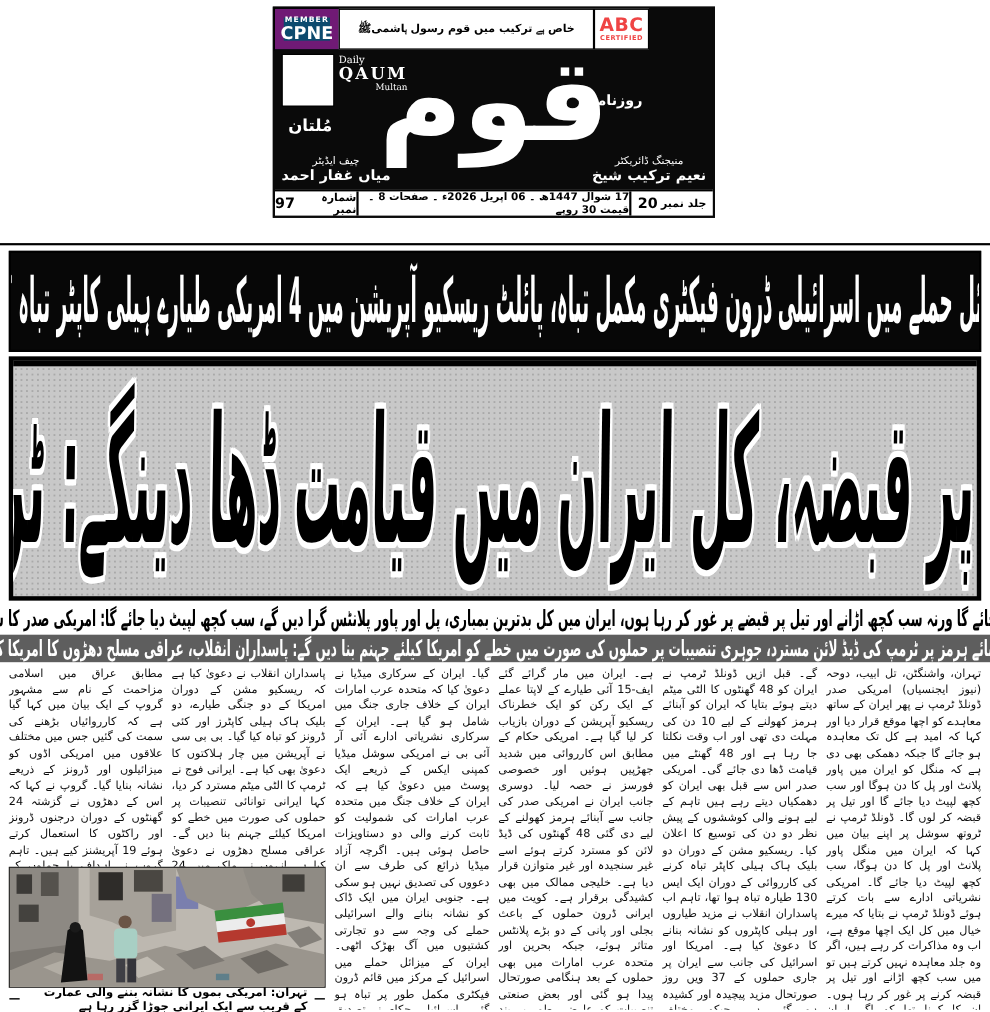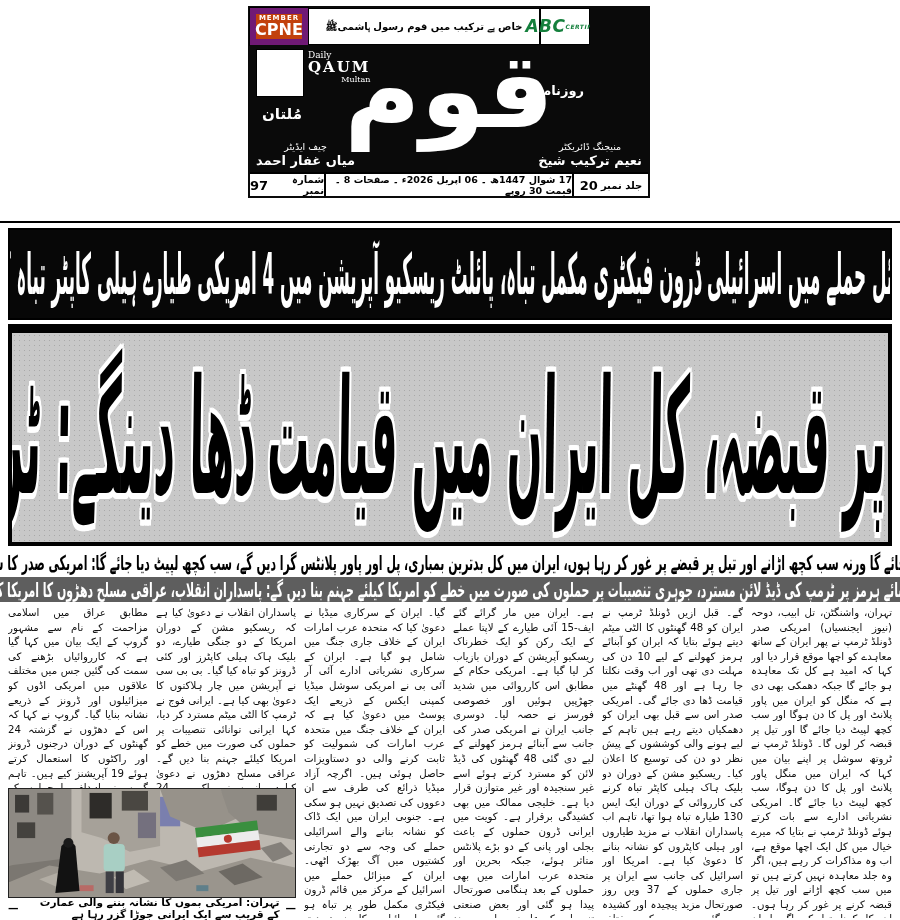--- a/index.html
+++ b/index.html
@@ -11,36 +11,36 @@
   }
   .urdu { direction:rtl; font-family:"DejaVu Sans", sans-serif; }
 
   
   #masthead {
     position:absolute; left:248px; top:6px; width:402px; height:192px;
     border:2px solid #0a0a0a; display:flex; flex-direction:column; background:#0a0a0a;
   }
   #mast-top { height:37px; display:flex; flex-direction:row; background:#0a0a0a; flex:none; }
   #member-badge {
-    width:58px; background:#c2410c; color:#fff; border:6px solid #701a75; outline:1px solid #000;
+    width:58px; background:#0c4a6e; color:#fff; border:8px solid #701a75; outline:1px solid #000;
     display:flex; flex-direction:column; align-items:center; justify-content:center;
     font-weight:bold; line-height:1;
   }
   #member-badge .m1 { font-size:7px; letter-spacing:1px; }
   #member-badge .m2 { font-size:16px; }
   #slogan-box {
     flex:1; background:#fff; color:#000; border:1px solid #000;
     display:flex; flex-direction:column; justify-content:center; text-align:center;
     font-weight:bold; overflow:hidden;gap:20px;
   }
   #slogan-box .s1 { font-size:10px; line-height:12px; }
   #slogan-box .s2 { font-size:8.5px; line-height:11px; border-top:1px solid #000; }
   #abc-badge {
-    width:50px; background:#fff; color:#15803d; border:1px solid #000;
-    display:flex; align-items:center; justify-content:center; line-height:1;font-style:italic;
+    width:50px; background:#fff; color:#ef4444; border:1px solid #000;
+    display:flex; flex-direction:column; align-items:center; justify-content:center; line-height:1;
   }
   #abc-badge .a1 { font-size:17px; font-weight:bold; letter-spacing:0.5px; }
   #abc-badge .a2 { font-size:6px; font-weight:bold; letter-spacing:0.5px; }
   #mast-top-filler { width:58px; background:#0a0a0a; }
 
   #mast-main { position:relative; flex:1; background:#0a0a0a; color:#fff; overflow:hidden; }
   #qr-code {
     position:absolute; left:7px; top:5px; width:46px; height:46px; background:#fff;
     background-image:
       repeating-linear-gradient(0deg, #000 0 4px, transparent 4px 8px),

